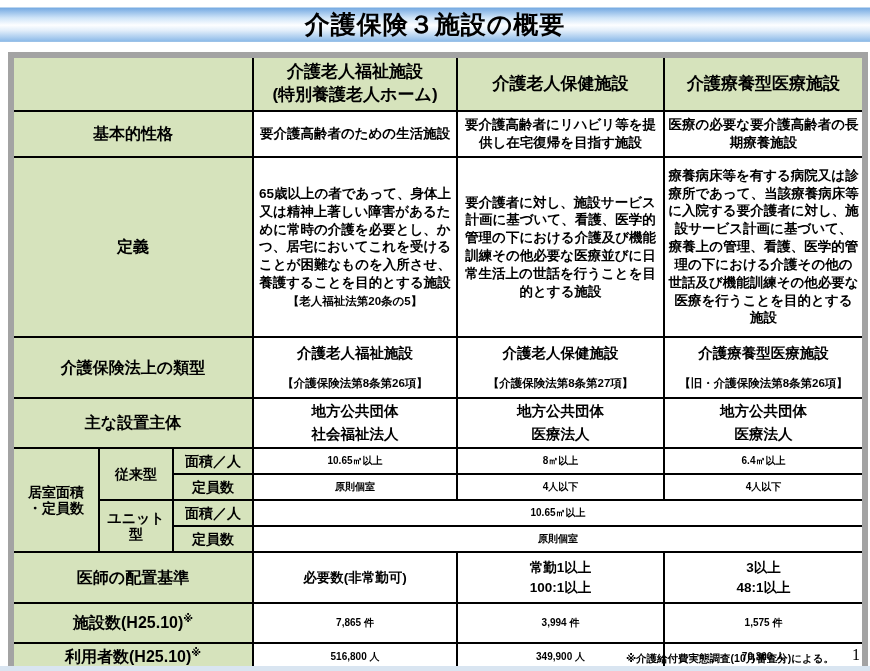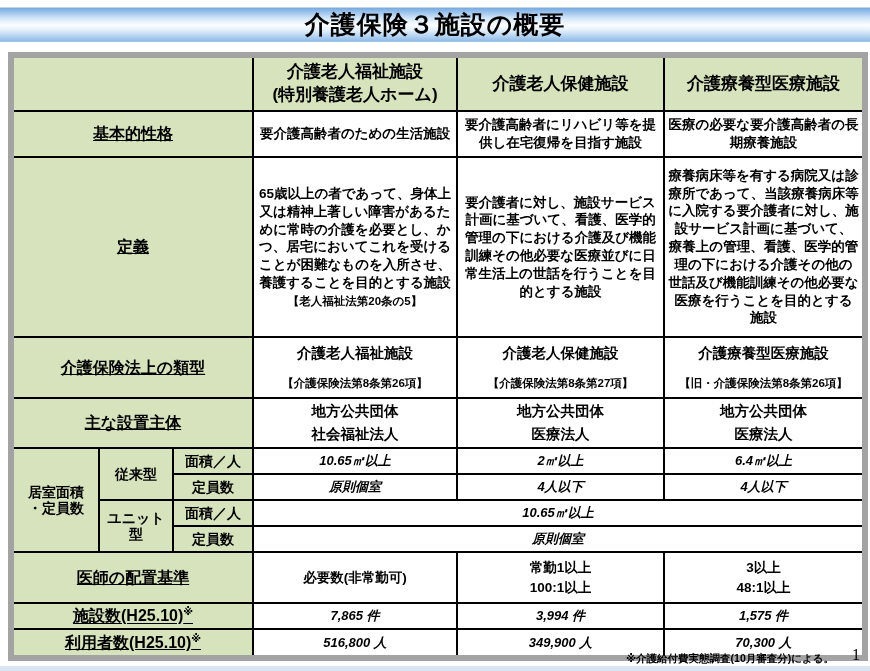--- a/index.html
+++ b/index.html
@@ -54,38 +54,38 @@
   }
   table.main td { background: #ffffff; font-weight: 700; }
 
   .r-header { height: 56px; }
   .r-basic  { height: 46px; }
   .r-def    { height: 180px; }
   .r-type   { height: 61px; }
   .r-found  { height: 48px; }
   .r-sub    { height: 26px; }
   .r-doctor { height: 51px; }
-  .r-fac    { height: 26px; }
+  .r-fac    { height: 40px; }
   .r-use    { height: 29px; }
 
   .hdr-cell { font-size: 17px; line-height: 1.35; }
-  .lbl { font-size: 16px; line-height: 1.25; text-decoration: underline; }
+  .lbl { font-size: 16px; line-height: 1.25; }
   .lbl-sm { font-size: 14px; line-height: 1.2; }
   .txt-left {
     text-align: left;
     font-size: 13.5px;
     font-weight: 700;
     line-height: 1.32;
     padding: 3px 5px;
   }
   .law-note { font-size: 11.5px; text-align: center; display: block; margin-top: 2px; }
   .type-name { font-size: 14.5px; display: block; }
   .type-note { font-size: 11.5px; display: block; margin-top: 13px; }
   .two-line div { font-size: 14.5px; line-height: 1.6; }
-  .val { font-size: 13px; font-style: italic; }
+  .val { font-size: 10px; }
   .doc-line { font-size: 13.5px; line-height: 1.45; }
   sup.ast { font-size: 10px; vertical-align: super; }
 
   
   .bt1 { border-top-width: 1px !important; margin-top: 24px; }
   .bv1l { border-left-width: 1px !important; }
 
   
   .note-left {
     position: absolute;
@@ -197,21 +197,21 @@
     </tr>
 
     <tr class="r-sub">
       <th rowspan="4" class="lbl-sm">
         <div>居室面積</div>
         <div>・定員数</div>
       </th>
       <th rowspan="2" class="lbl-sm bv1l">従来型</th>
       <th class="lbl-sm bv1l">面積／人</th>
       <td class="val">10.65㎡以上</td>
-      <td class="val">2㎡以上</td>
+      <td class="val">8㎡以上</td>
       <td class="val">6.4㎡以上</td>
     </tr>
 
     <tr class="r-sub">
       <th class="lbl-sm bt1 bv1l">定員数</th>
       <td class="val bt1">原則個室</td>
       <td class="val bt1">4人以下</td>
       <td class="val bt1">4人以下</td>
     </tr>
 

